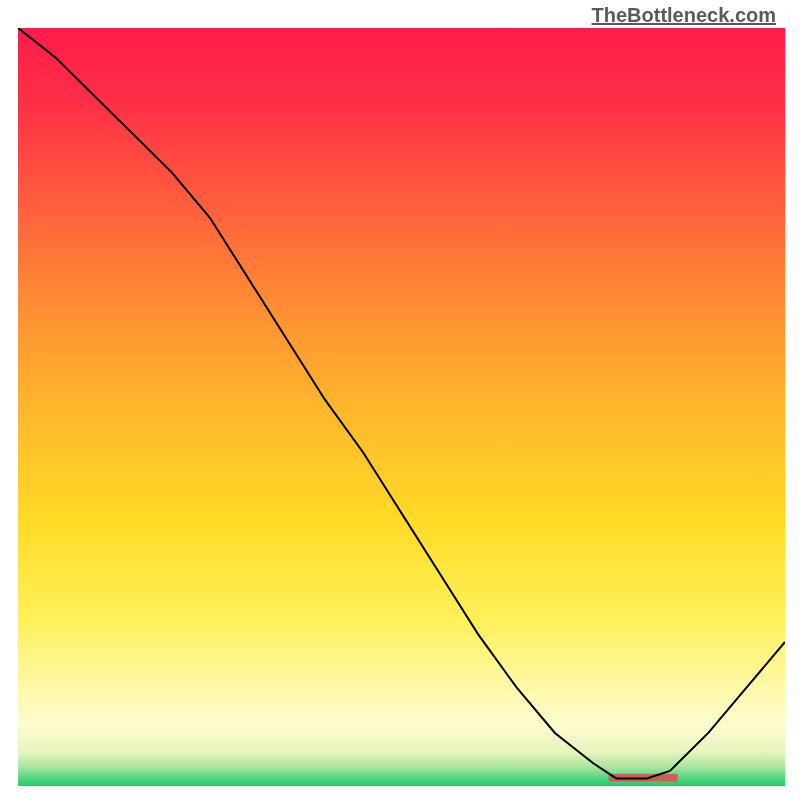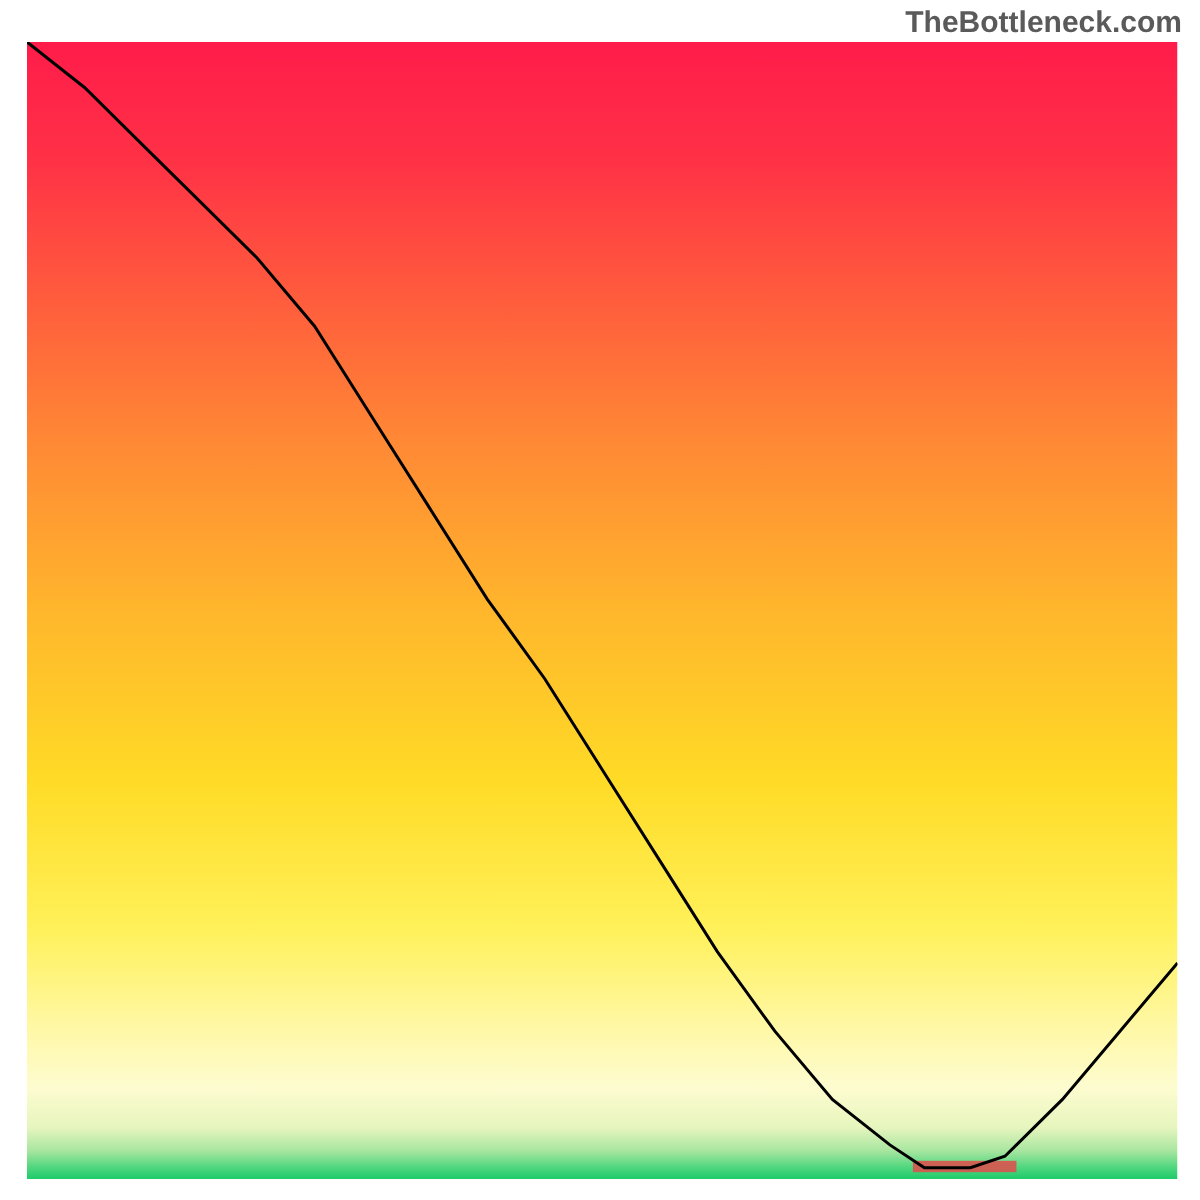--- a/index.html
+++ b/index.html
@@ -7,25 +7,26 @@
     width: 800px;
     height: 800px;
     background: #ffffff;
     position: relative;
     font-family: Arial, sans-serif;
     overflow: hidden;
   }
   .watermark {
     position: absolute;
     top: 4px;
-    right: 12px;
+    right: 24px;
     font-size: 20px;
     font-weight: bold;
     color: #5a5a5a;
     z-index: 10;
+    text-decoration: underline;
   }
   .plot-area {
     position: absolute;
     left: 18px;
     top: 28px;
     width: 767px;
     height: 758px;
   }
   .gradient-bg {
     position: absolute;

